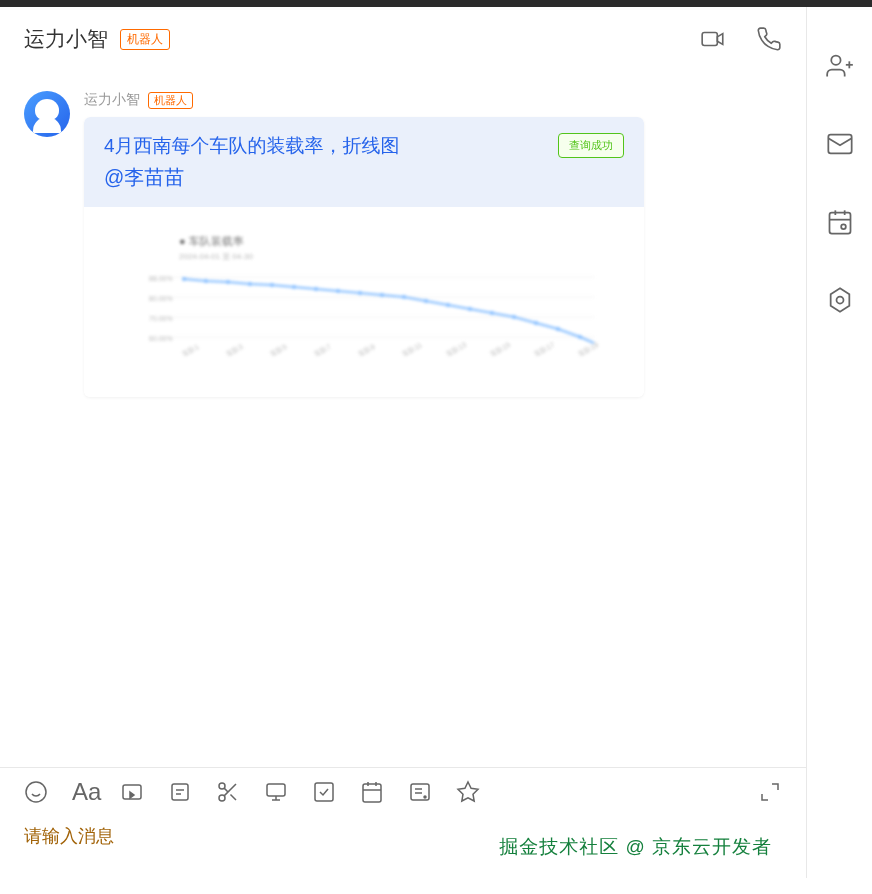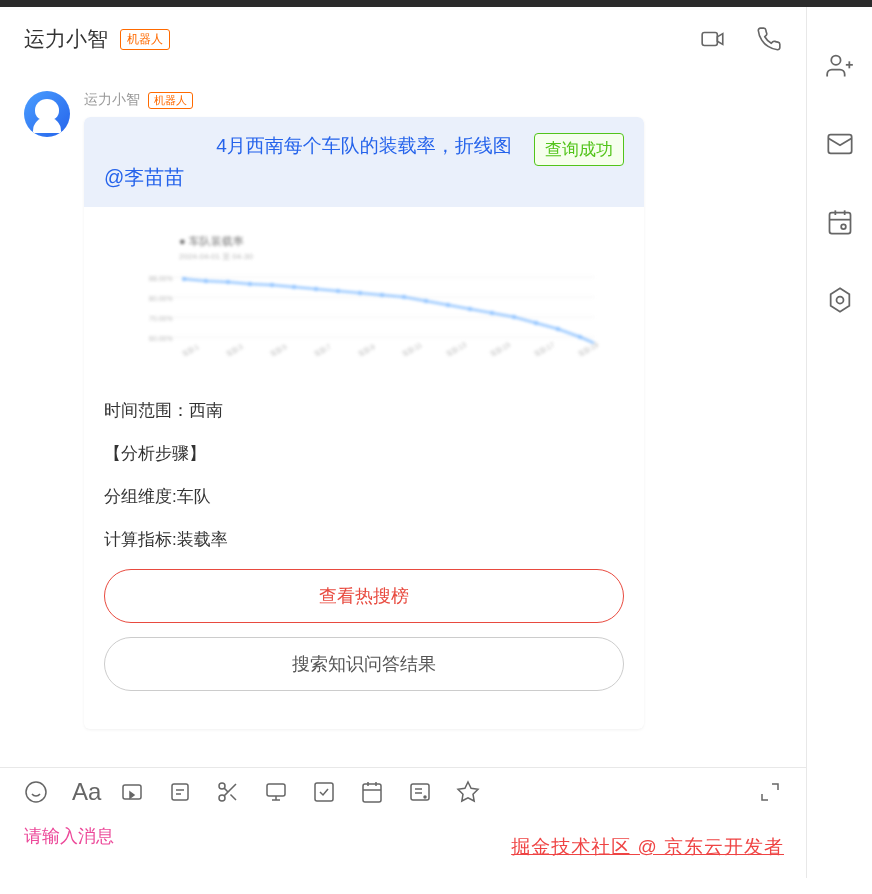--- a/index.html
+++ b/index.html
@@ -23,42 +23,42 @@
     .avatar::before { content: ''; position: absolute; top: 8px; left: 11px; width: 24px; height: 22px; background: #fff; border-radius: 50% 50% 45% 45%; }
     .avatar::after { content: ''; position: absolute; bottom: 4px; left: 9px; width: 28px; height: 16px; background: #fff; border-radius: 14px 14px 0 0; }
     
     .msg-content { flex: 1; max-width: 560px; }
     .msg-name-row { display: flex; align-items: center; gap: 8px; margin-bottom: 8px; }
     .msg-name { font-size: 14px; color: #999; }
     .msg-bot-tag { border: 1px solid #ff6a00; color: #ff6a00; font-size: 11px; padding: 0 5px; border-radius: 3px; }
     
     .bubble { background: #fff; border-radius: 6px; overflow: hidden; box-shadow: 0 1px 3px rgba(0,0,0,0.06); }
     .bubble-header { background: #eaf0fb; padding: 16px 20px; position: relative; border-radius: 6px 6px 0 0; }
-    .bubble-title { color: #2563eb; font-size: 19px; line-height: 1.4; font-weight: 500; text-align: center; }
+    .bubble-title { color: #2563eb; font-size: 19px; line-height: 1.4; font-weight: 500; }
     .bubble-mention { color: #2563eb; font-size: 20px; margin-top: 4px; }
-    .status-badge { position: absolute; right: 20px; top: 16px; border: 1px solid #52c41a; color: #52c41a; padding: 4px 10px; border-radius: 4px; font-size: 17px; background: #f6ffed; }
+    .status-badge { position: absolute; right: 20px; top: 16px; border: 1px solid #52c41a; color: #52c41a; padding: 4px 10px; border-radius: 4px; font-size: 11px; background: #f6ffed; }
     
     .chart-preview { padding: 20px 15px; background: #fff; }
     .chart-box { width: 100%; height: 150px; position: relative; filter: blur(1.5px); opacity: 0.7; }
     
     .bubble-body { padding: 0 20px 24px; }
     .body-line { font-size: 17px; color: #333; margin-bottom: 16px; line-height: 1.6; }
     
     .action-btn { display: block; width: 100%; padding: 14px; border-radius: 28px; font-size: 18px; text-align: center; cursor: pointer; margin-bottom: 14px; background: #fff; }
     .btn-primary { border: 1px solid #e84a3f; color: #e84a3f; }
     .btn-secondary { border: 1px solid #ccc; color: #555; }
     
     .toolbar { padding: 12px 24px; display: flex; align-items: center; gap: 24px; border-top: 1px solid #e8e8e8; }
     .tool-icon { width: 24px; height: 24px; color: #666; cursor: pointer; }
     .tool-icon.aa { font-size: 24px; display: flex; align-items: center; color: #666; }
     .tool-spacer { margin-left: auto; }
     
     .input-area { padding: 8px 24px 30px; position: relative; }
-    .input-placeholder { color: #ec4899; font-size: 18px; }
-    .watermark { position: absolute; right: 22px; bottom: 18px; font-size: 19px; color: #ef4444; letter-spacing: 1px; text-decoration: underline; }
+    .input-placeholder { color: #a16207; font-size: 18px; }
+    .watermark { position: absolute; right: 34px; bottom: 18px; font-size: 19px; color: #15803d; letter-spacing: 1px; }
     
     .sidebar-icon { width: 28px; height: 28px; color: #666; cursor: pointer; }
   </style>
 </head>
 <body>
 
 <div class="top-dark"></div>
 
 <div class="main-container">
   <div class="chat-area">
@@ -134,28 +134,20 @@
                     <text x="236" y="130" transform="rotate(-30 236 130)">车队9</text>
                     <text x="280" y="130" transform="rotate(-30 280 130)">车队11</text>
                     <text x="324" y="130" transform="rotate(-30 324 130)">车队13</text>
                     <text x="368" y="130" transform="rotate(-30 368 130)">车队15</text>
                     <text x="412" y="130" transform="rotate(-30 412 130)">车队17</text>
                     <text x="456" y="130" transform="rotate(-30 456 130)">车队19</text>
                   </g>
                 </svg>
               </div>
             </div>
-            <div class="bubble-body">
-              <div class="body-line">时间范围：西南</div>
-              <div class="body-line">【分析步骤】</div>
-              <div class="body-line">分组维度:车队</div>
-              <div class="body-line">计算指标:装载率</div>
-              <button class="action-btn btn-primary">查看热搜榜</button>
-              <button class="action-btn btn-secondary">搜索知识问答结果</button>
-            </div>
           </div>
         </div>
       </div>
     </div>
 
     <div class="toolbar">
       <svg class="tool-icon" viewBox="0 0 24 24" fill="none" stroke="currentColor" stroke-width="1.5">
           <circle cx="12" cy="12" r="10"></circle>
           <path d="M8 14s1.5 2 4 2 4-2 4-2"></path>
           <line x1="9" y1="9" x2="9" y2="9.01"></line>

